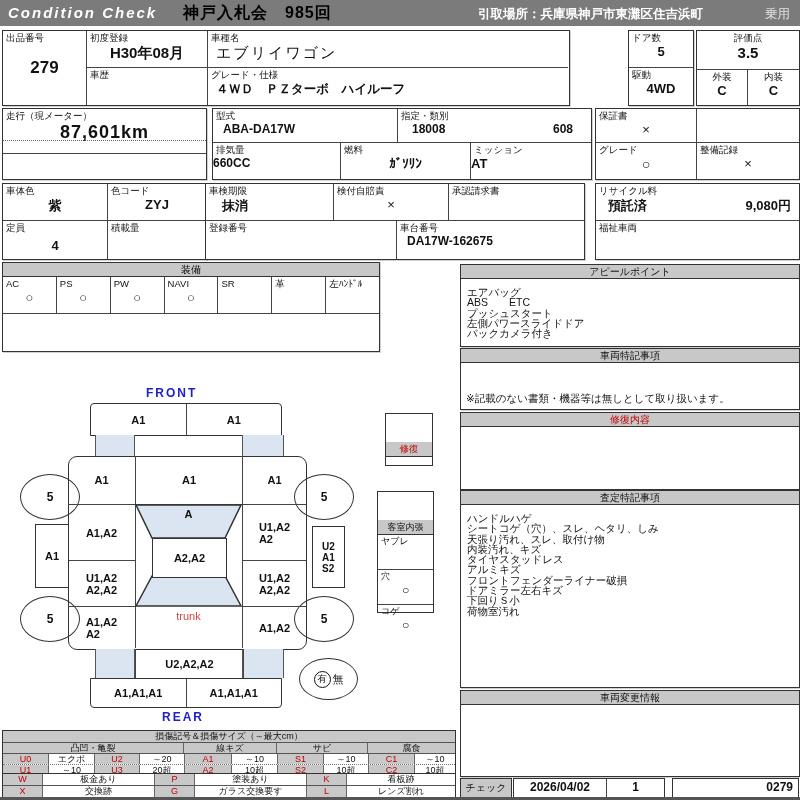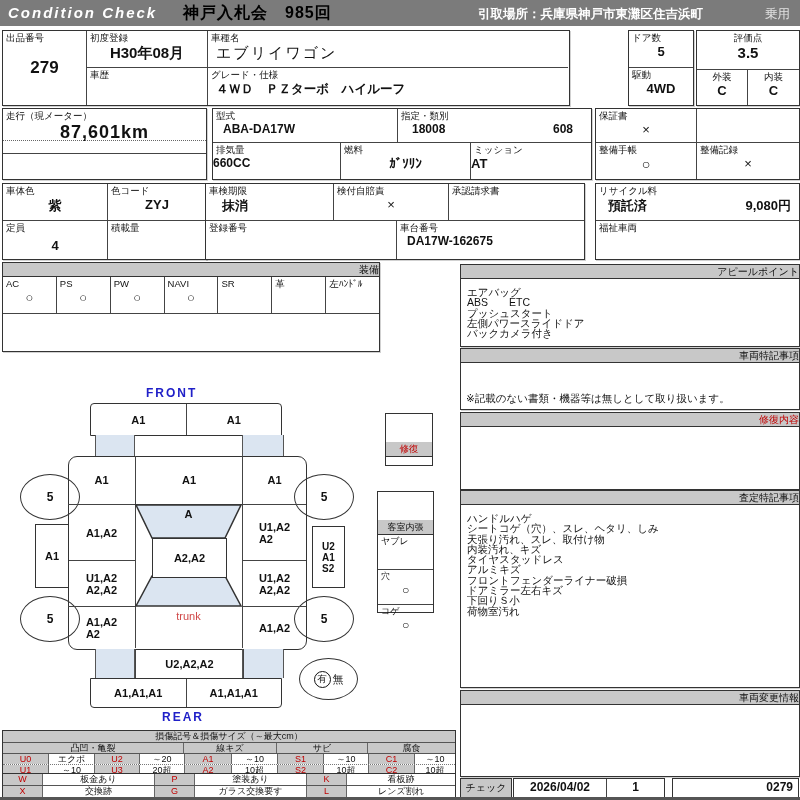--- a/index.html
+++ b/index.html
@@ -2,21 +2,21 @@
 <html lang="ja"><head>
 <meta charset="utf-8">
 <style>
   html,body{margin:0;padding:0;background:#fff;}
   .sheet{position:relative;width:800px;height:800px;background:#fff;overflow:hidden;
          font-family:"Liberation Sans","DejaVu Sans",sans-serif;color:#111;}
   .abs{position:absolute;}
   .box{position:absolute;border:1px solid #333;background:#fff;box-shadow:1px 1px 0 rgba(0,0,0,.18);}
   .lbl{font-size:9.5px;line-height:11px;color:#111;padding:1px 3px;white-space:nowrap;}
   .val{font-weight:bold;}
-  .bar{background:#c8c8c8;border-bottom:1px solid #333;font-size:10px;line-height:13px;height:13px;text-align:right;}
+  .bar{background:#c8c8c8;border-bottom:1px solid #333;font-size:10px;line-height:13px;height:13px;text-align:center;}
   .bb{border-bottom:1px solid #444;}
   .br{border-right:1px solid #444;}
   .flex{display:flex;}
   .cc{display:flex;align-items:center;justify-content:center;}
   .pre{white-space:pre-line;}
   .topbar{position:absolute;left:0;top:0;width:800px;height:26px;background:#7b7b7b;}
   .brand{position:absolute;left:8px;top:4px;color:#fff;font-style:italic;font-weight:bold;font-size:15px;letter-spacing:2px;}
   .auction{position:absolute;left:183px;top:3px;color:#000;font-weight:bold;font-size:16px;letter-spacing:1px;}
   .pickup{position:absolute;left:478px;top:6px;color:#fff;font-weight:bold;font-size:12.5px;}
   .usage{position:absolute;right:10px;top:6px;color:#e2e2e2;font-size:12.5px;}
@@ -131,21 +131,21 @@
     </div>
   </div>
 
   <div class="box" style="left:595px;top:108px;width:203px;height:70px">
     <div class="abs br bb" style="left:0;top:0;width:100px;height:33px">
       <div class="lbl">保証書</div>
       <div style="font-size:13px;text-align:center">×</div>
     </div>
     <div class="abs bb" style="left:101px;top:0;width:102px;height:33px"></div>
     <div class="abs br" style="left:0;top:34px;width:100px;height:36px">
-      <div class="lbl">整備手帳</div>
+      <div class="lbl">グレード</div>
       <div style="font-size:14px;text-align:center">○</div>
     </div>
     <div class="abs" style="left:101px;top:34px;width:102px;height:36px">
       <div class="lbl">整備記録</div>
       <div style="font-size:13px;text-align:center">×</div>
     </div>
   </div>
 
   <div class="box" style="left:2px;top:183px;width:203px;height:75px">
     <div class="abs br bb" style="left:0;top:0;width:104px;height:36px">

